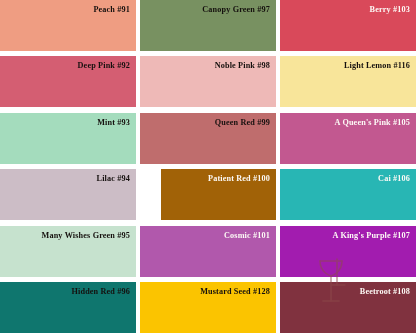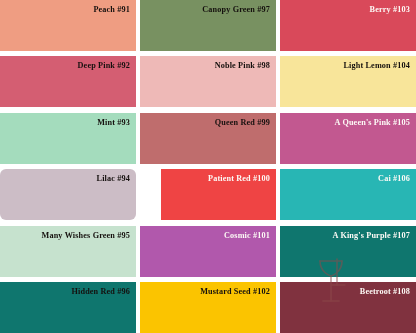--- a/index.html
+++ b/index.html
@@ -68,54 +68,54 @@
     <div class="swatch" style="background: rgb(217, 73, 90); grid-area: 1 / 3;">
       <span class="swatch-label label-light" style="color: rgb(253, 250, 246);">Berry #103</span>
     </div>
     <div class="swatch" style="background: rgb(212, 94, 114); grid-area: 2 / 1;">
       <span class="swatch-label label-dark" style="color: rgb(21, 16, 14);">Deep Pink #92</span>
     </div>
     <div class="swatch" style="background: rgb(238, 185, 183); grid-area: 2 / 2; text-align: right;">
       <span class="swatch-label label-dark" style="color: rgb(21, 16, 14);">Noble Pink #98</span>
     </div>
     <div class="swatch" style="background: rgb(248, 229, 154); grid-area: 2 / 3;">
-      <span class="swatch-label label-dark" style="color: rgb(21, 16, 14);">Light Lemon #104</span>
+      <span class="swatch-label label-dark" style="color: rgb(21, 16, 14);">Light Lemon #116</span>
     </div>
     <div class="swatch" style="background: rgb(164, 220, 189); grid-area: 3 / 1;">
       <span class="swatch-label label-dark" style="color: rgb(21, 16, 14);">Mint #93</span>
     </div>
     <div class="swatch" style="background: rgb(191, 109, 109); grid-area: 3 / 2; padding-left: 40px;">
       <span class="swatch-label label-dark" style="color: rgb(21, 16, 14);">Queen Red #99</span>
     </div>
     <div class="swatch" style="background: rgb(194, 88, 144); grid-area: 3 / 3;">
       <span class="swatch-label label-light" style="color: rgb(253, 250, 246);">A Queen's Pink #105</span>
     </div>
-    <div class="swatch" style="background: rgb(204, 189, 198); grid-area: 4 / 1; border-radius: 6px;">
+    <div class="swatch" style="background: rgb(204, 189, 198); grid-area: 4 / 1;">
       <span class="swatch-label label-dark" style="color: rgb(21, 16, 14);">Lilac #94</span>
     </div>
-    <div class="swatch" style="background: #ef4444; grid-area: 4 / 2; margin-left: 21px;">
+    <div class="swatch" style="background: #a16207; grid-area: 4 / 2; margin-left: 21px;">
       <span class="swatch-label label-light" style="color: rgb(253, 250, 246);">Patient Red #100</span>
     </div>
     <div class="swatch" style="background: rgb(40, 182, 180); grid-area: 4 / 3;">
       <span class="swatch-label label-light" style="color: rgb(253, 250, 246);">Cai #106</span>
     </div>
     <div class="swatch" style="background: rgb(198, 226, 206); grid-area: 5 / 1;">
       <span class="swatch-label label-dark" style="color: rgb(21, 16, 14);">Many Wishes Green #95</span>
     </div>
     <div class="swatch" style="background: rgb(177, 88, 172); grid-area: 5 / 2;">
       <span class="swatch-label label-light" style="color: rgb(253, 250, 246);">Cosmic #101</span>
     </div>
-    <div class="swatch" style="background: #0f766e; grid-area: 5 / 3; padding-left: 36px;">
+    <div class="swatch" style="background: #a21caf; grid-area: 5 / 3; padding-left: 36px;">
       <span class="swatch-label label-light" style="color: rgb(253, 250, 246);">A King's Purple #107</span>
     </div>
     <div class="swatch" style="background: #0f766e; grid-area: 6 / 1;">
       <span class="swatch-label label-dark" style="color: rgb(21, 16, 14);">Hidden Red #96</span>
     </div>
     <div class="swatch" style="background: rgb(251, 196, 0); grid-area: 6 / 2;">
-      <span class="swatch-label label-dark" style="color: rgb(21, 16, 14);">Mustard Seed #102</span>
+      <span class="swatch-label label-dark" style="color: rgb(21, 16, 14);">Mustard Seed #128</span>
     </div>
     <div class="swatch" style="background: rgb(128, 50, 63); grid-area: 6 / 3;">
       <span class="swatch-label label-light" style="color: rgb(253, 250, 246);">Beetroot #108</span>
     </div>
     <div id="watermark">
     <svg viewBox="0 0 44 52" xmlns="http://www.w3.org/2000/svg" fill="none">
       <path d="M9 6 C9 18, 20 21, 20 21 L20 46" stroke="#8e4b4b" stroke-width="1.6" stroke-linecap="round"></path>
       <path d="M20 21 C20 21, 31 18, 31 6" stroke="#8e4b4b" stroke-width="1.6" stroke-linecap="round"></path>
       <path d="M9 6 L31 6" stroke="#8e4b4b" stroke-width="1.6" stroke-linecap="round"></path>
       <path d="M26 4 L26 30" stroke="#8e4b4b" stroke-width="1.6" stroke-linecap="round"></path>

